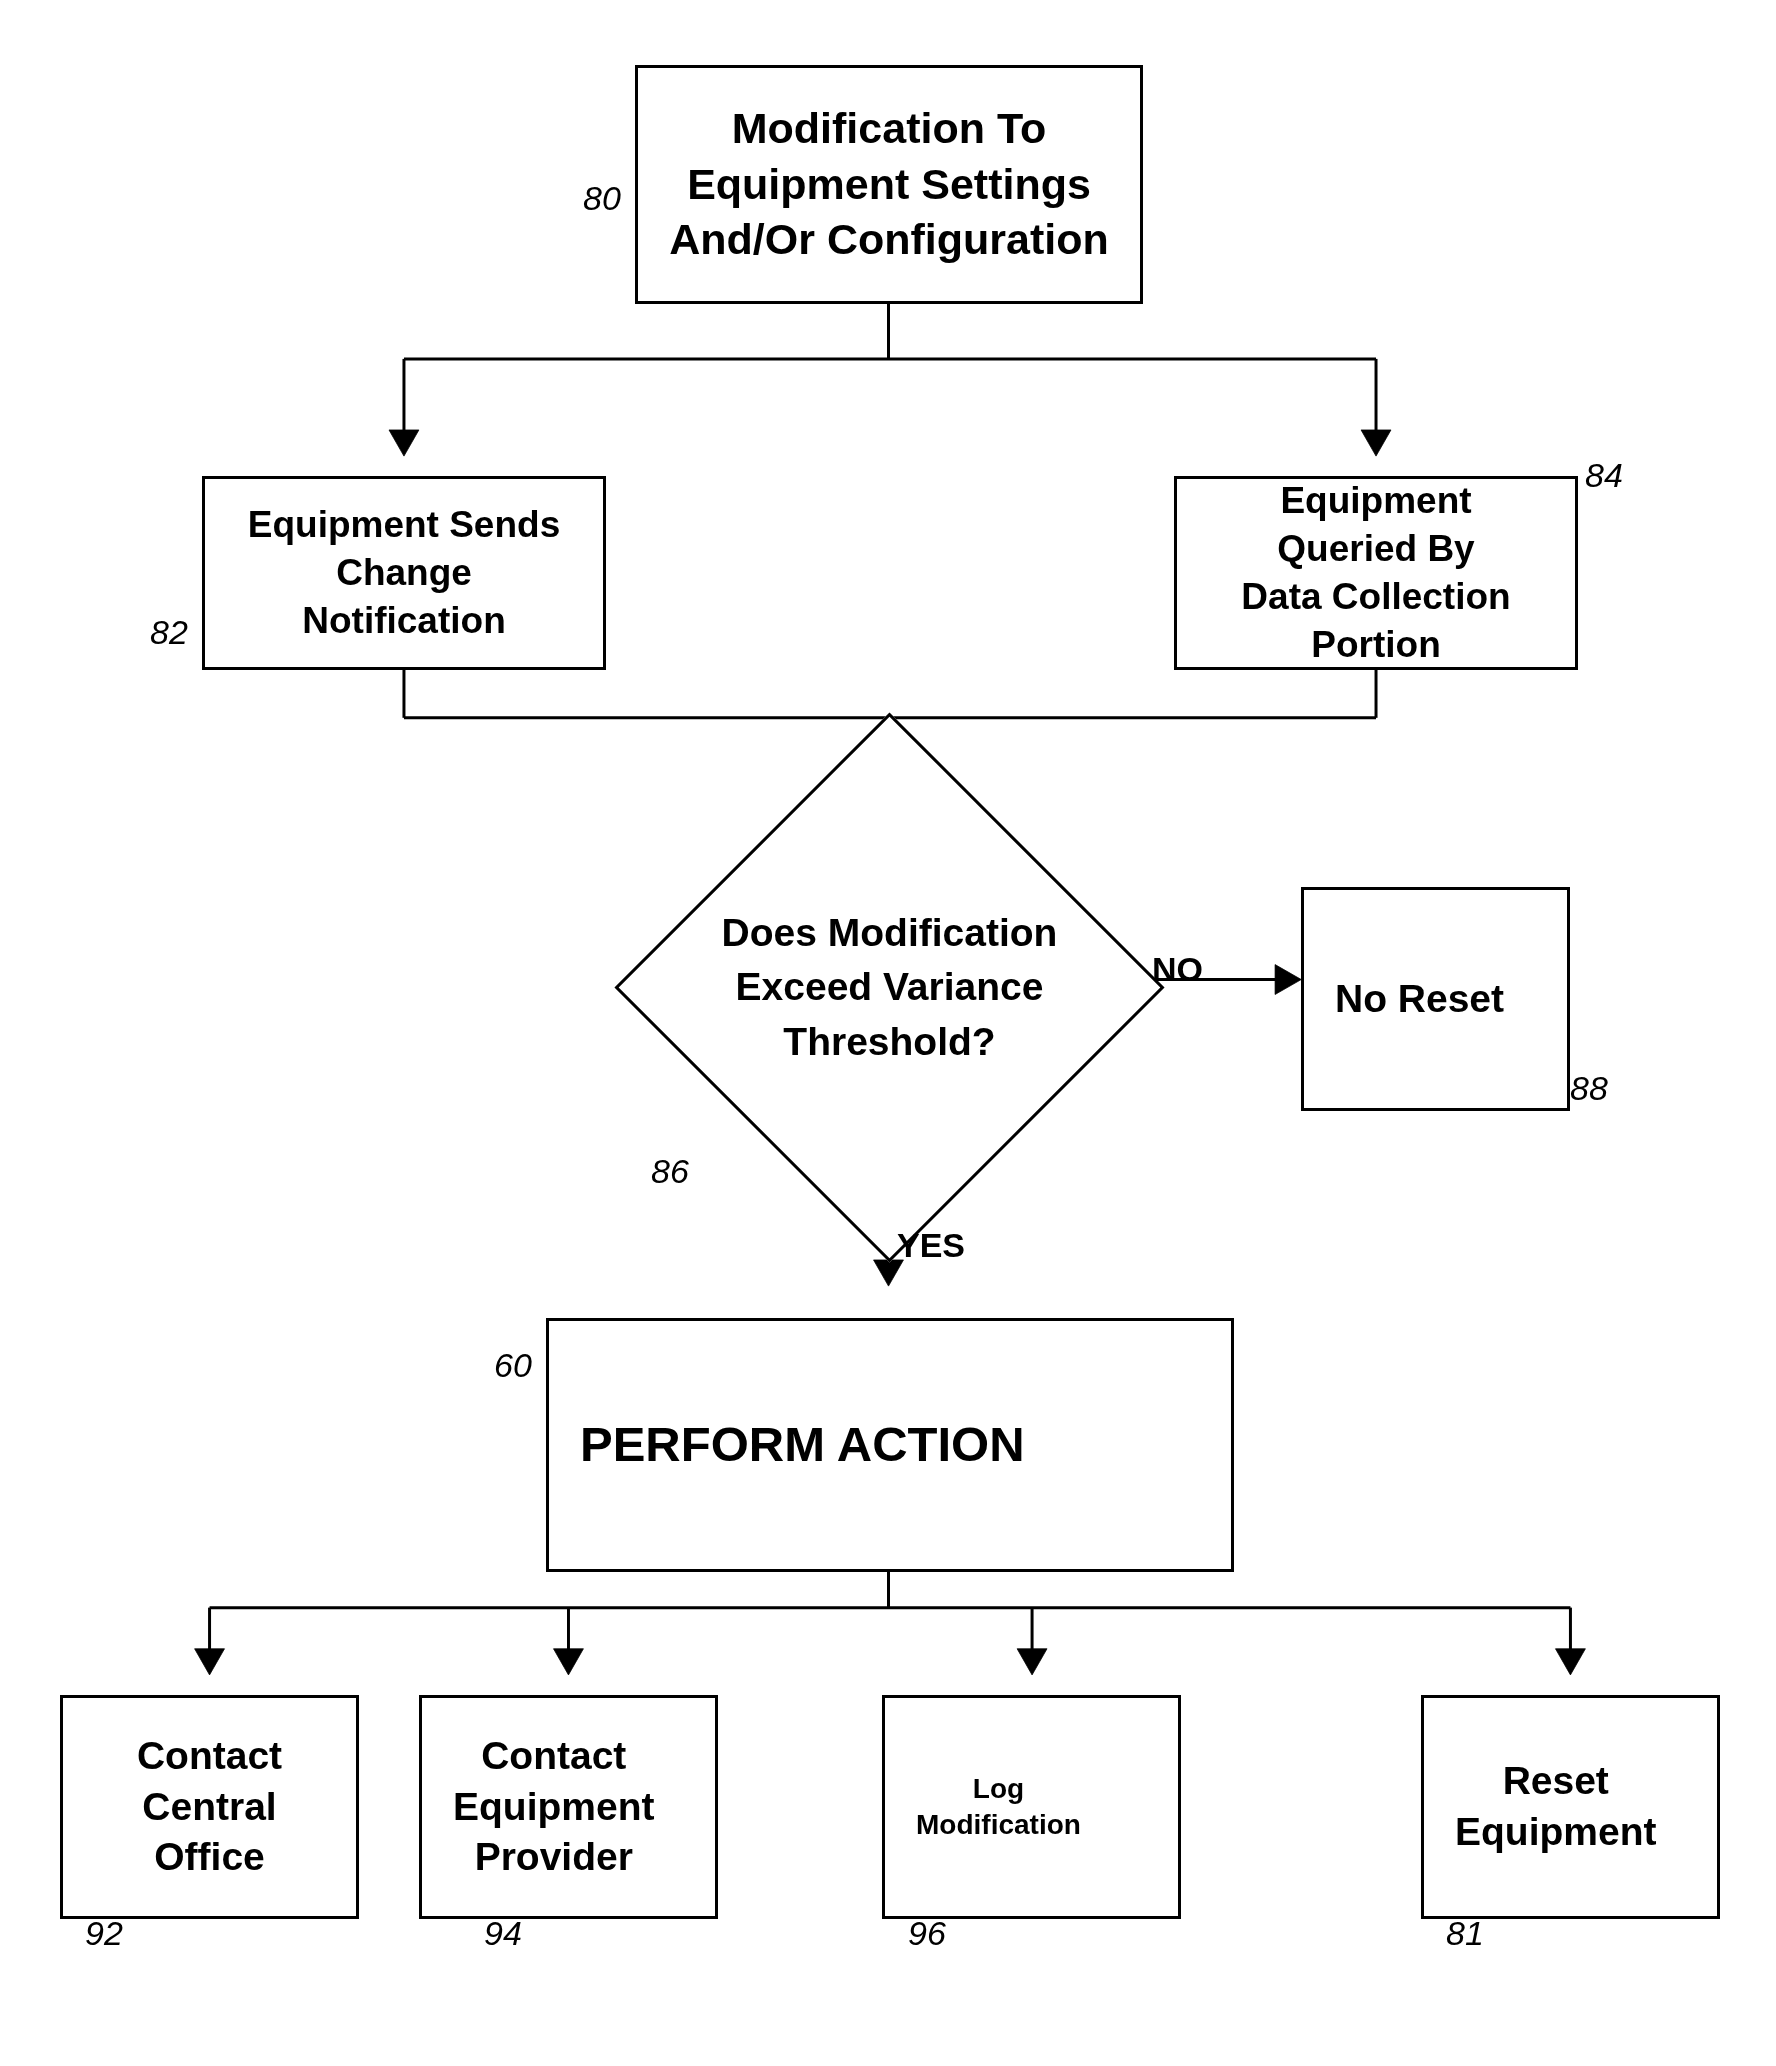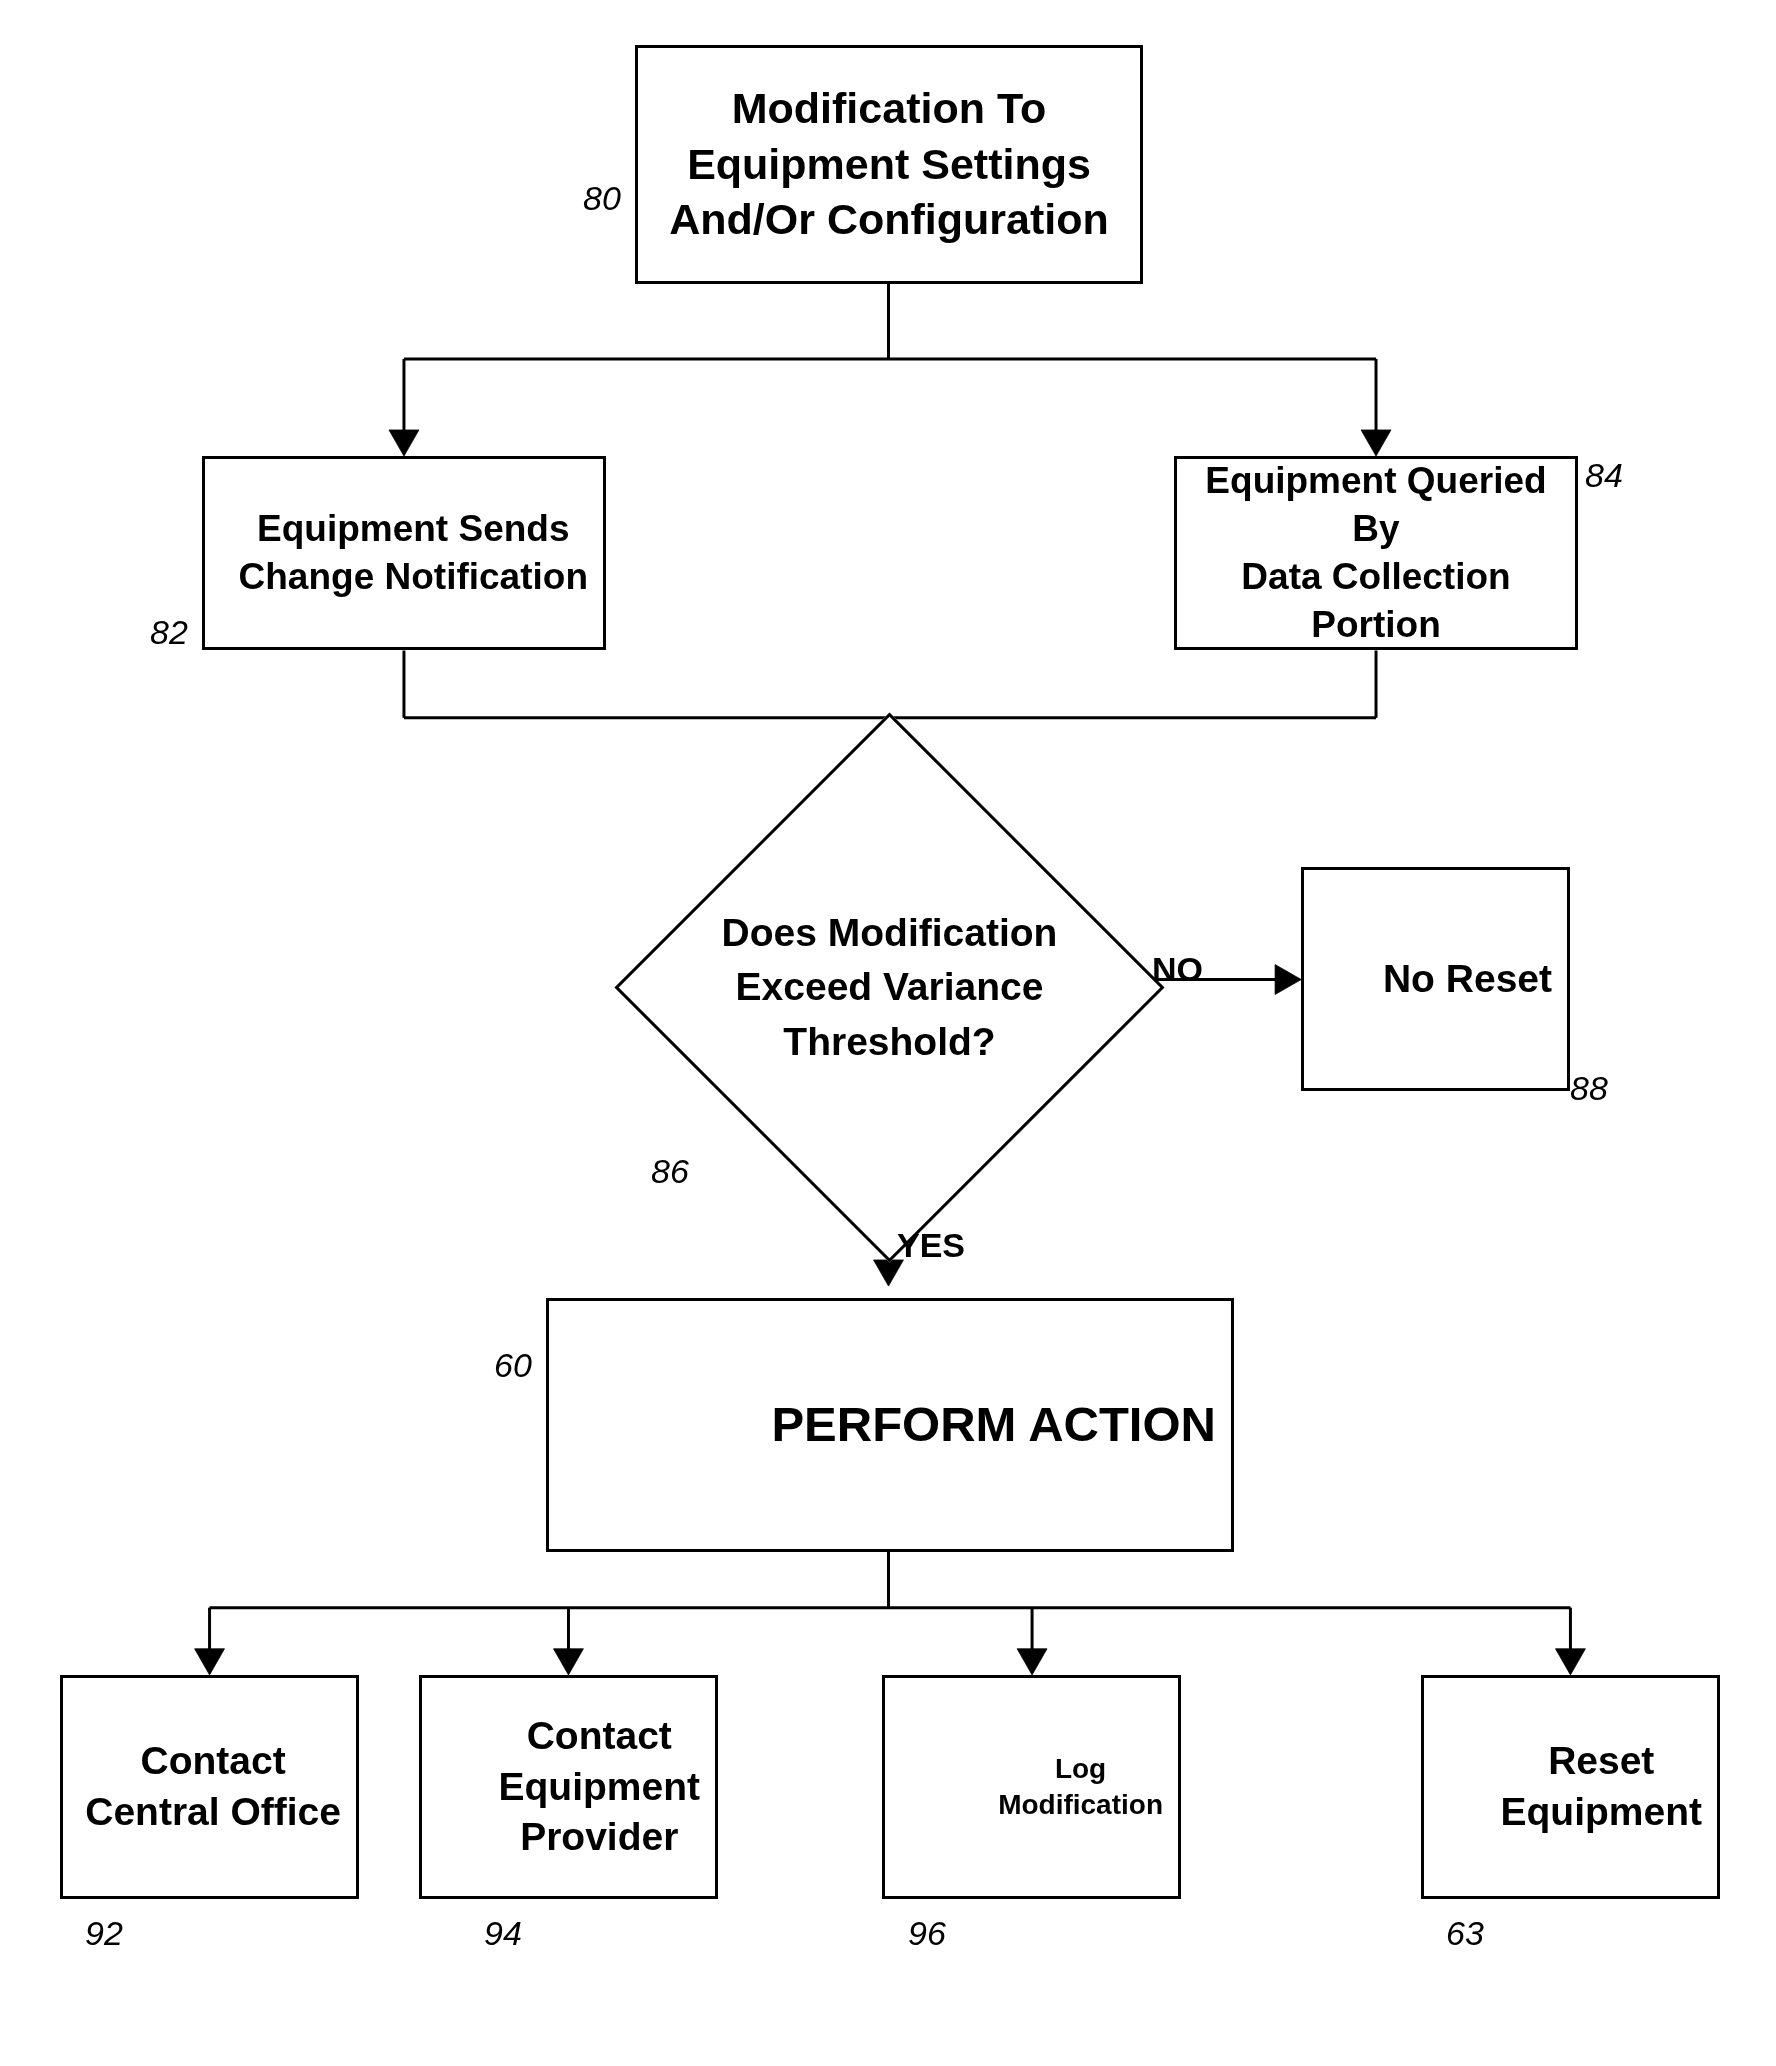--- a/index.html
+++ b/index.html
@@ -16,26 +16,27 @@
       width: 100%;
       height: 100%;
     }
     
     .box {
       position: absolute;
       border: 3px solid #000;
       background: #fff;
       display: flex;
       align-items: center;
-      justify-content: flex-end;
+      justify-content: flex-start;
       text-align: center;
       font-size: 39px;
       font-weight: bold;
       line-height: 1.3;
-      padding: 15px;
+      padding: 31px;
+      margin-top: 20px;
     }
     
     .diamond-container {
       position: absolute;
       display: flex;
       align-items: center;
       justify-content: center;
     }
     .diamond {
       width: 389px;
@@ -187,16 +188,16 @@
   <div class="box" style="left:882px; top:1675px; width:299px; height:224px; font-size:28px;">
     <span style="white-space:pre-line;">Log
 Modification</span>
   </div>
   <div class="label" style="left:908px; top:1914px;">96</div>
 
   <div class="box" style="left:1421px; top:1675px; width:299px; height:224px; font-size:39px;">
     <span style="white-space:pre-line;">Reset
 Equipment</span>
   </div>
-  <div class="label" style="left:1446px; top:1914px;">63</div>
+  <div class="label" style="left:1446px; top:1914px;">81</div>
 
 </div>
 
 
 </body></html>

